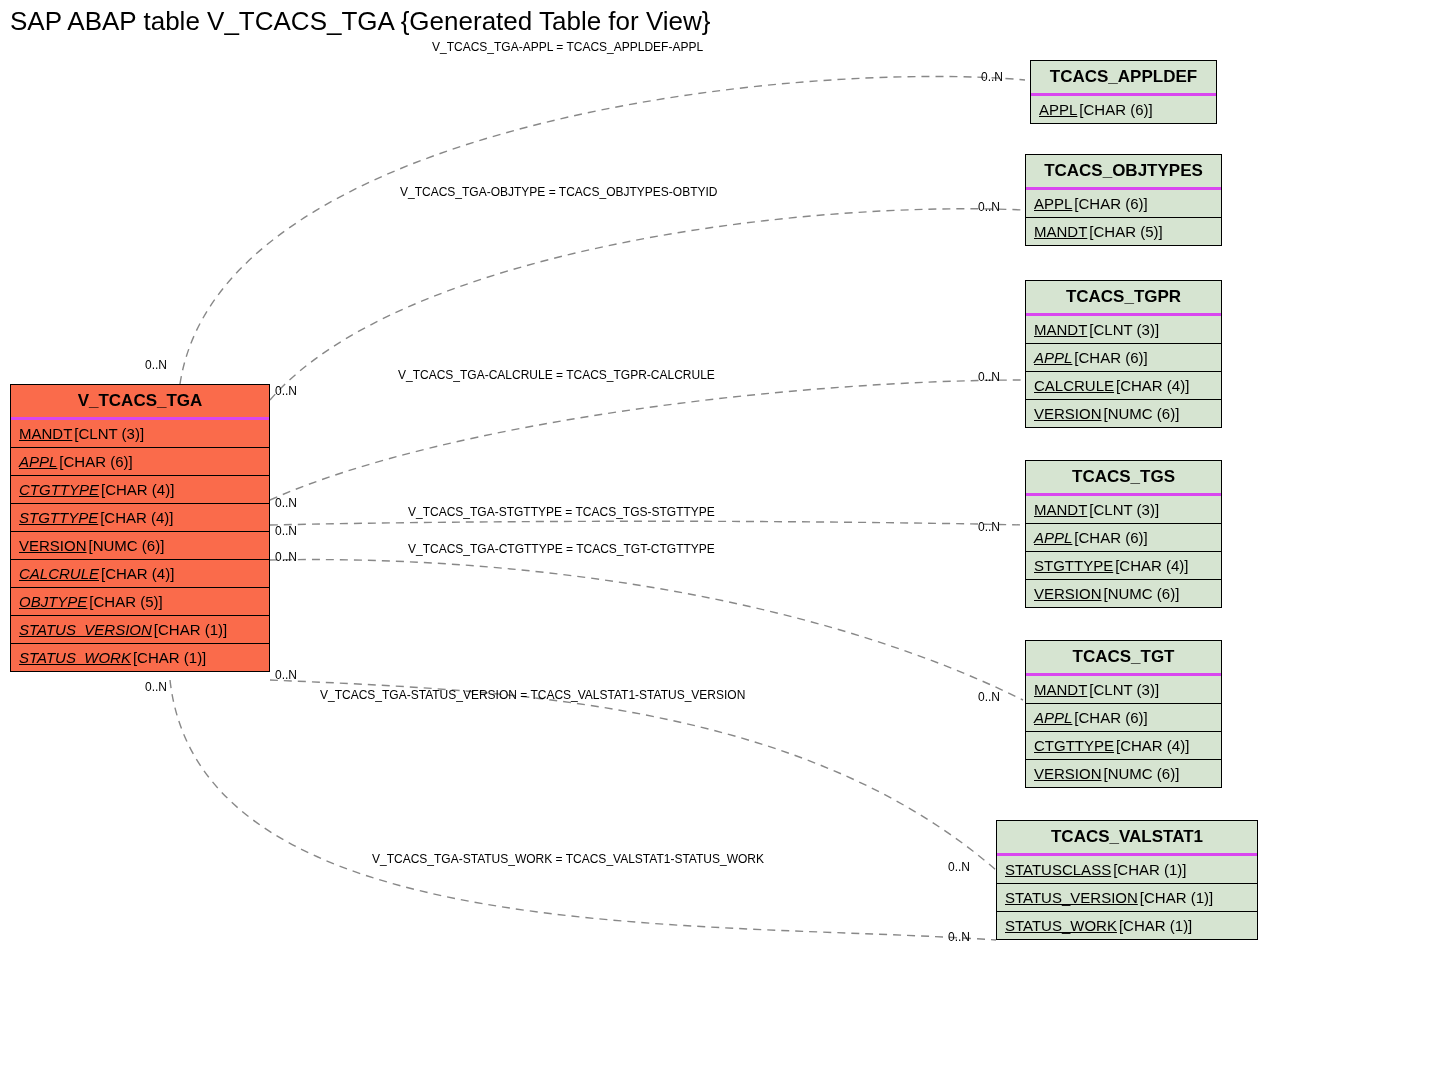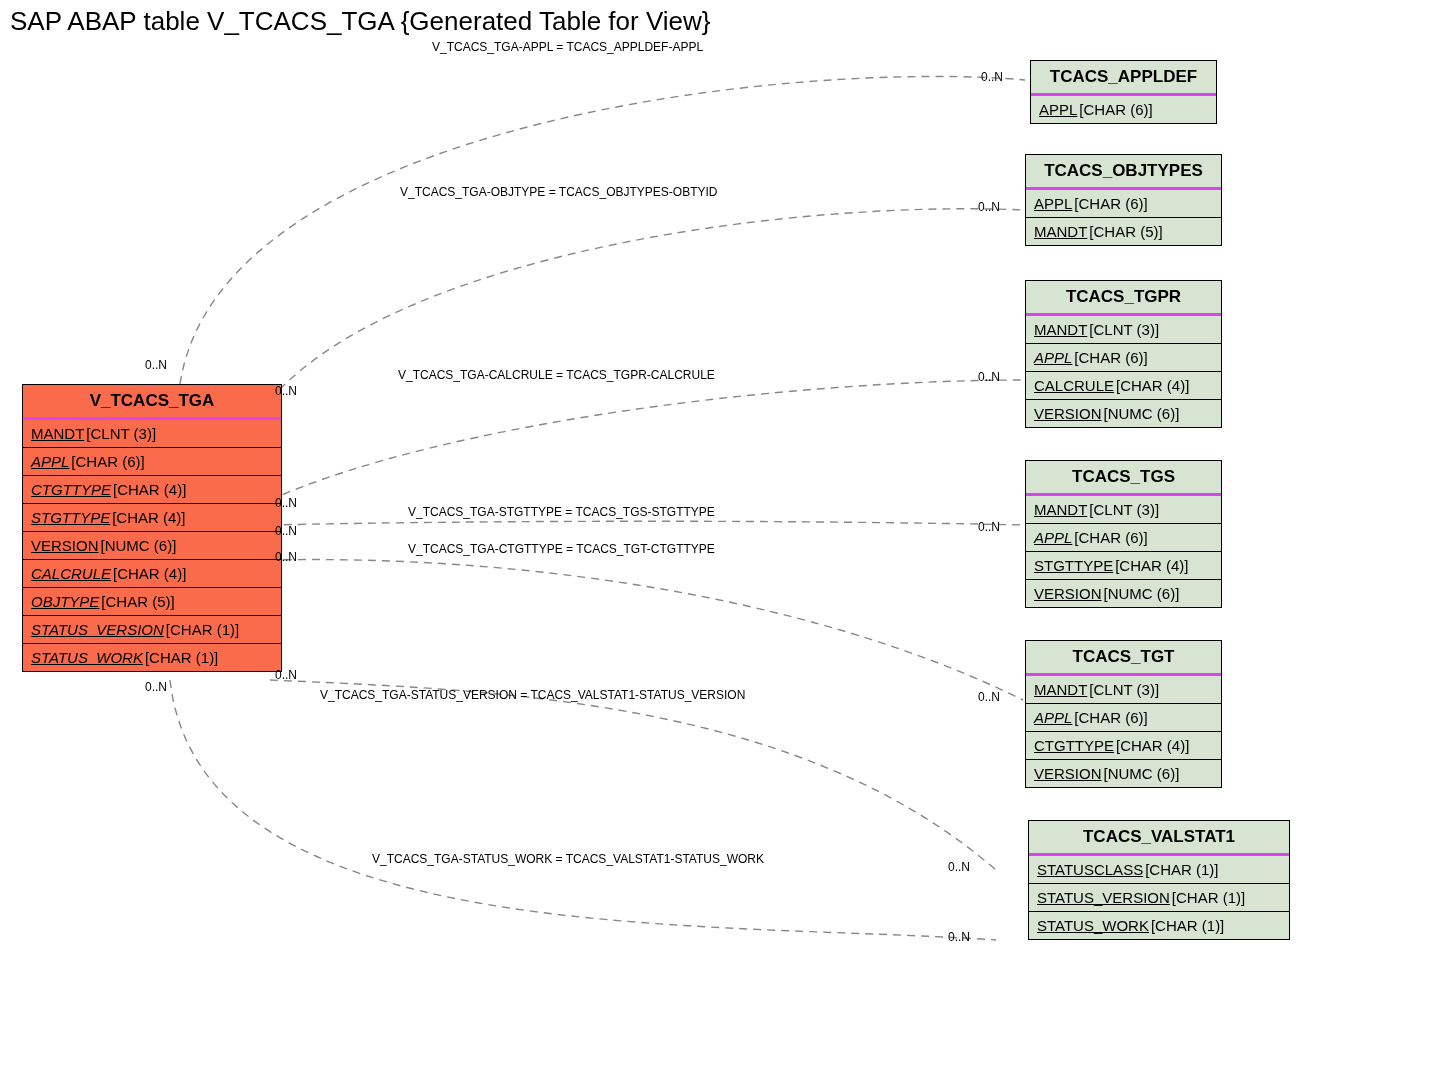--- a/index.html
+++ b/index.html
@@ -87,21 +87,21 @@
 
   <path d="M 270 525 C 500 520, 800 520, 1024 525"></path>
 
   <path d="M 270 560 C 500 555, 800 590, 1023 700"></path>
 
   <path d="M 270 680 C 500 690, 800 700, 996 870"></path>
 
   <path d="M 170 680 C 200 950, 700 920, 996 940"></path>
 </svg>
 
-<div class="entity main" style="left:10px; top:384px; width:258px;margin-left:12px;">
+<div class="entity main" style="left:10px; top:384px; width:258px;">
   <div class="header">V_TCACS_TGA</div>
   <div class="row"><span class="fname">MANDT</span><span class="ftype">[CLNT (3)]</span></div>
   <div class="row"><span class="fname italic">APPL</span><span class="ftype">[CHAR (6)]</span></div>
   <div class="row"><span class="fname italic">CTGTTYPE</span><span class="ftype">[CHAR (4)]</span></div>
   <div class="row"><span class="fname italic">STGTTYPE</span><span class="ftype">[CHAR (4)]</span></div>
   <div class="row"><span class="fname">VERSION</span><span class="ftype">[NUMC (6)]</span></div>
   <div class="row"><span class="fname italic">CALCRULE</span><span class="ftype">[CHAR (4)]</span></div>
   <div class="row"><span class="fname italic">OBJTYPE</span><span class="ftype">[CHAR (5)]</span></div>
   <div class="row"><span class="fname italic">STATUS_VERSION</span><span class="ftype">[CHAR (1)]</span></div>
   <div class="row"><span class="fname italic">STATUS_WORK</span><span class="ftype">[CHAR (1)]</span></div>
@@ -148,21 +148,21 @@
 
 <div class="entity" style="left:1025px; top:640px; width:195px;">
   <div class="header">TCACS_TGT</div>
   <div class="row"><span class="fname">MANDT</span><span class="ftype">[CLNT (3)]</span></div>
   <div class="row"><span class="fname italic">APPL</span><span class="ftype">[CHAR (6)]</span></div>
   <div class="row"><span class="fname">CTGTTYPE</span><span class="ftype">[CHAR (4)]</span></div>
   <div class="row"><span class="fname">VERSION</span><span class="ftype">[NUMC (6)]</span></div>
 </div>
 <div class="label" style="left:978px; top:690px;">0..N</div>
 
-<div class="entity" style="left:996px; top:820px; width:260px;margin-left:32px;">
+<div class="entity" style="left:996px; top:820px; width:260px;">
   <div class="header">TCACS_VALSTAT1</div>
   <div class="row"><span class="fname">STATUSCLASS</span><span class="ftype">[CHAR (1)]</span></div>
   <div class="row"><span class="fname">STATUS_VERSION</span><span class="ftype">[CHAR (1)]</span></div>
   <div class="row"><span class="fname">STATUS_WORK</span><span class="ftype">[CHAR (1)]</span></div>
 </div>
 <div class="label" style="left:948px; top:860px;">0..N</div>
 <div class="label" style="left:948px; top:930px;">0..N</div>
 
 <div class="label" style="left:432px; top:40px;">V_TCACS_TGA-APPL = TCACS_APPLDEF-APPL</div>
 <div class="label" style="left:400px; top:185px;">V_TCACS_TGA-OBJTYPE = TCACS_OBJTYPES-OBTYID</div>

